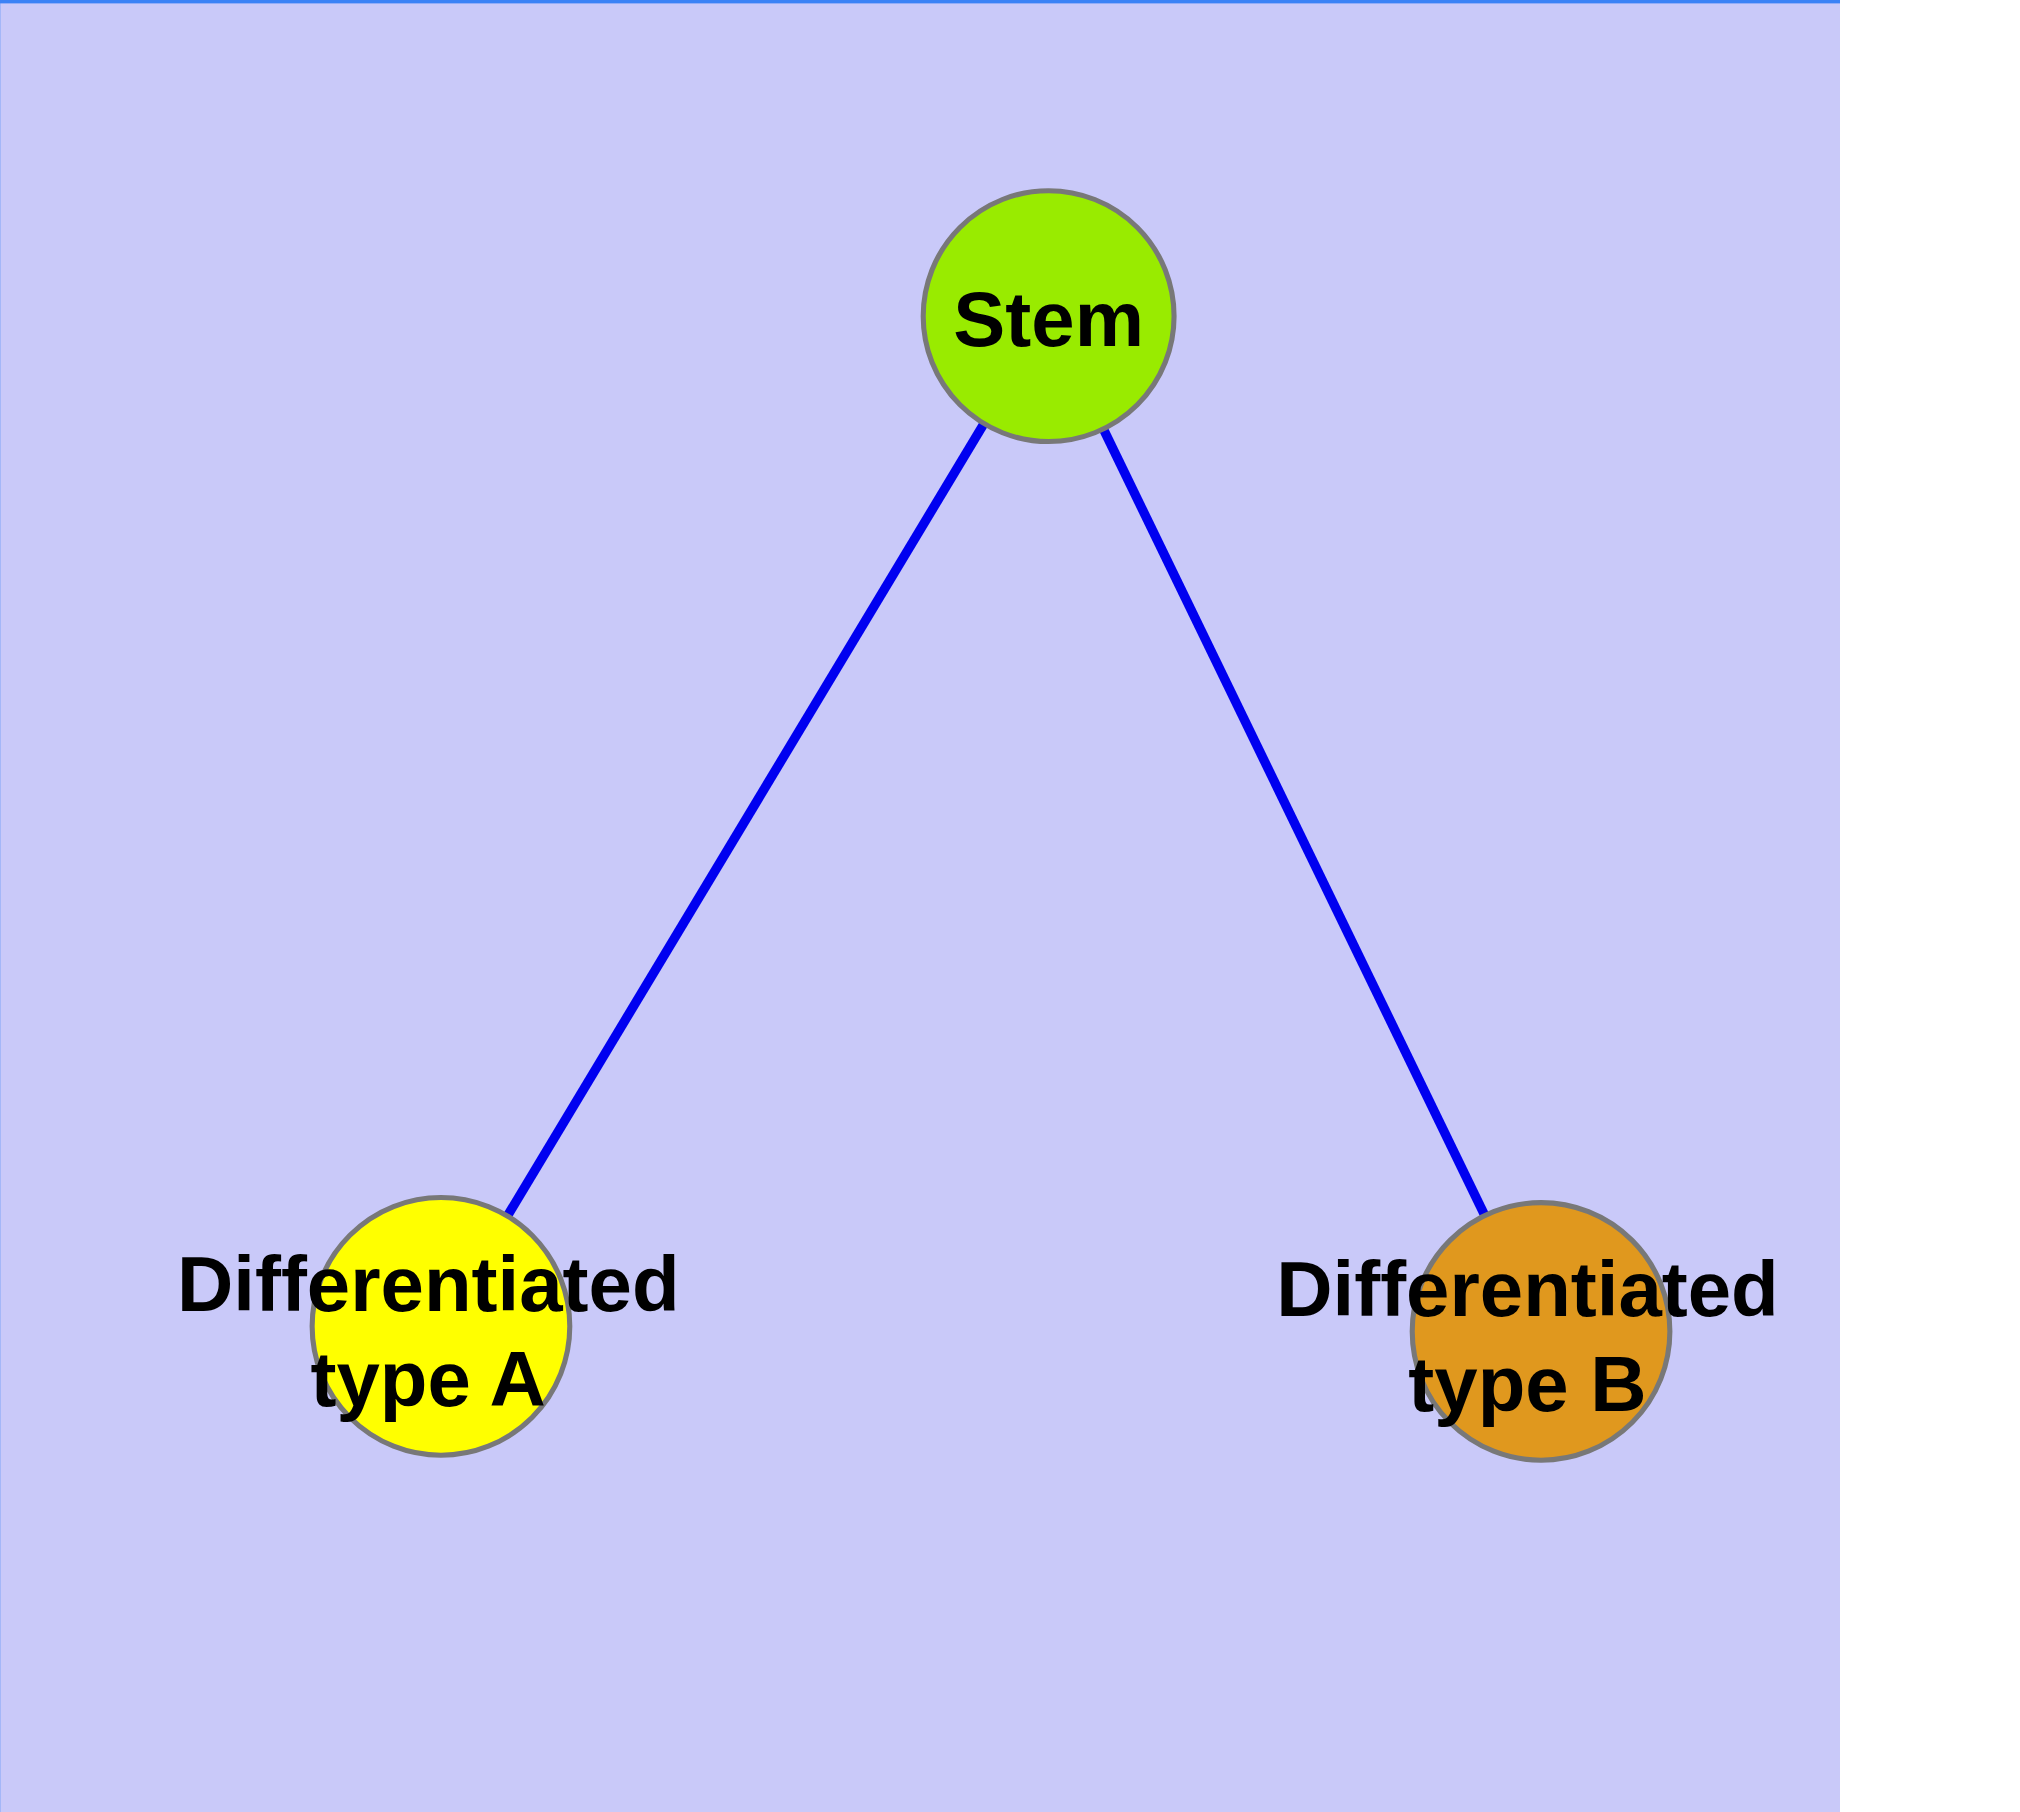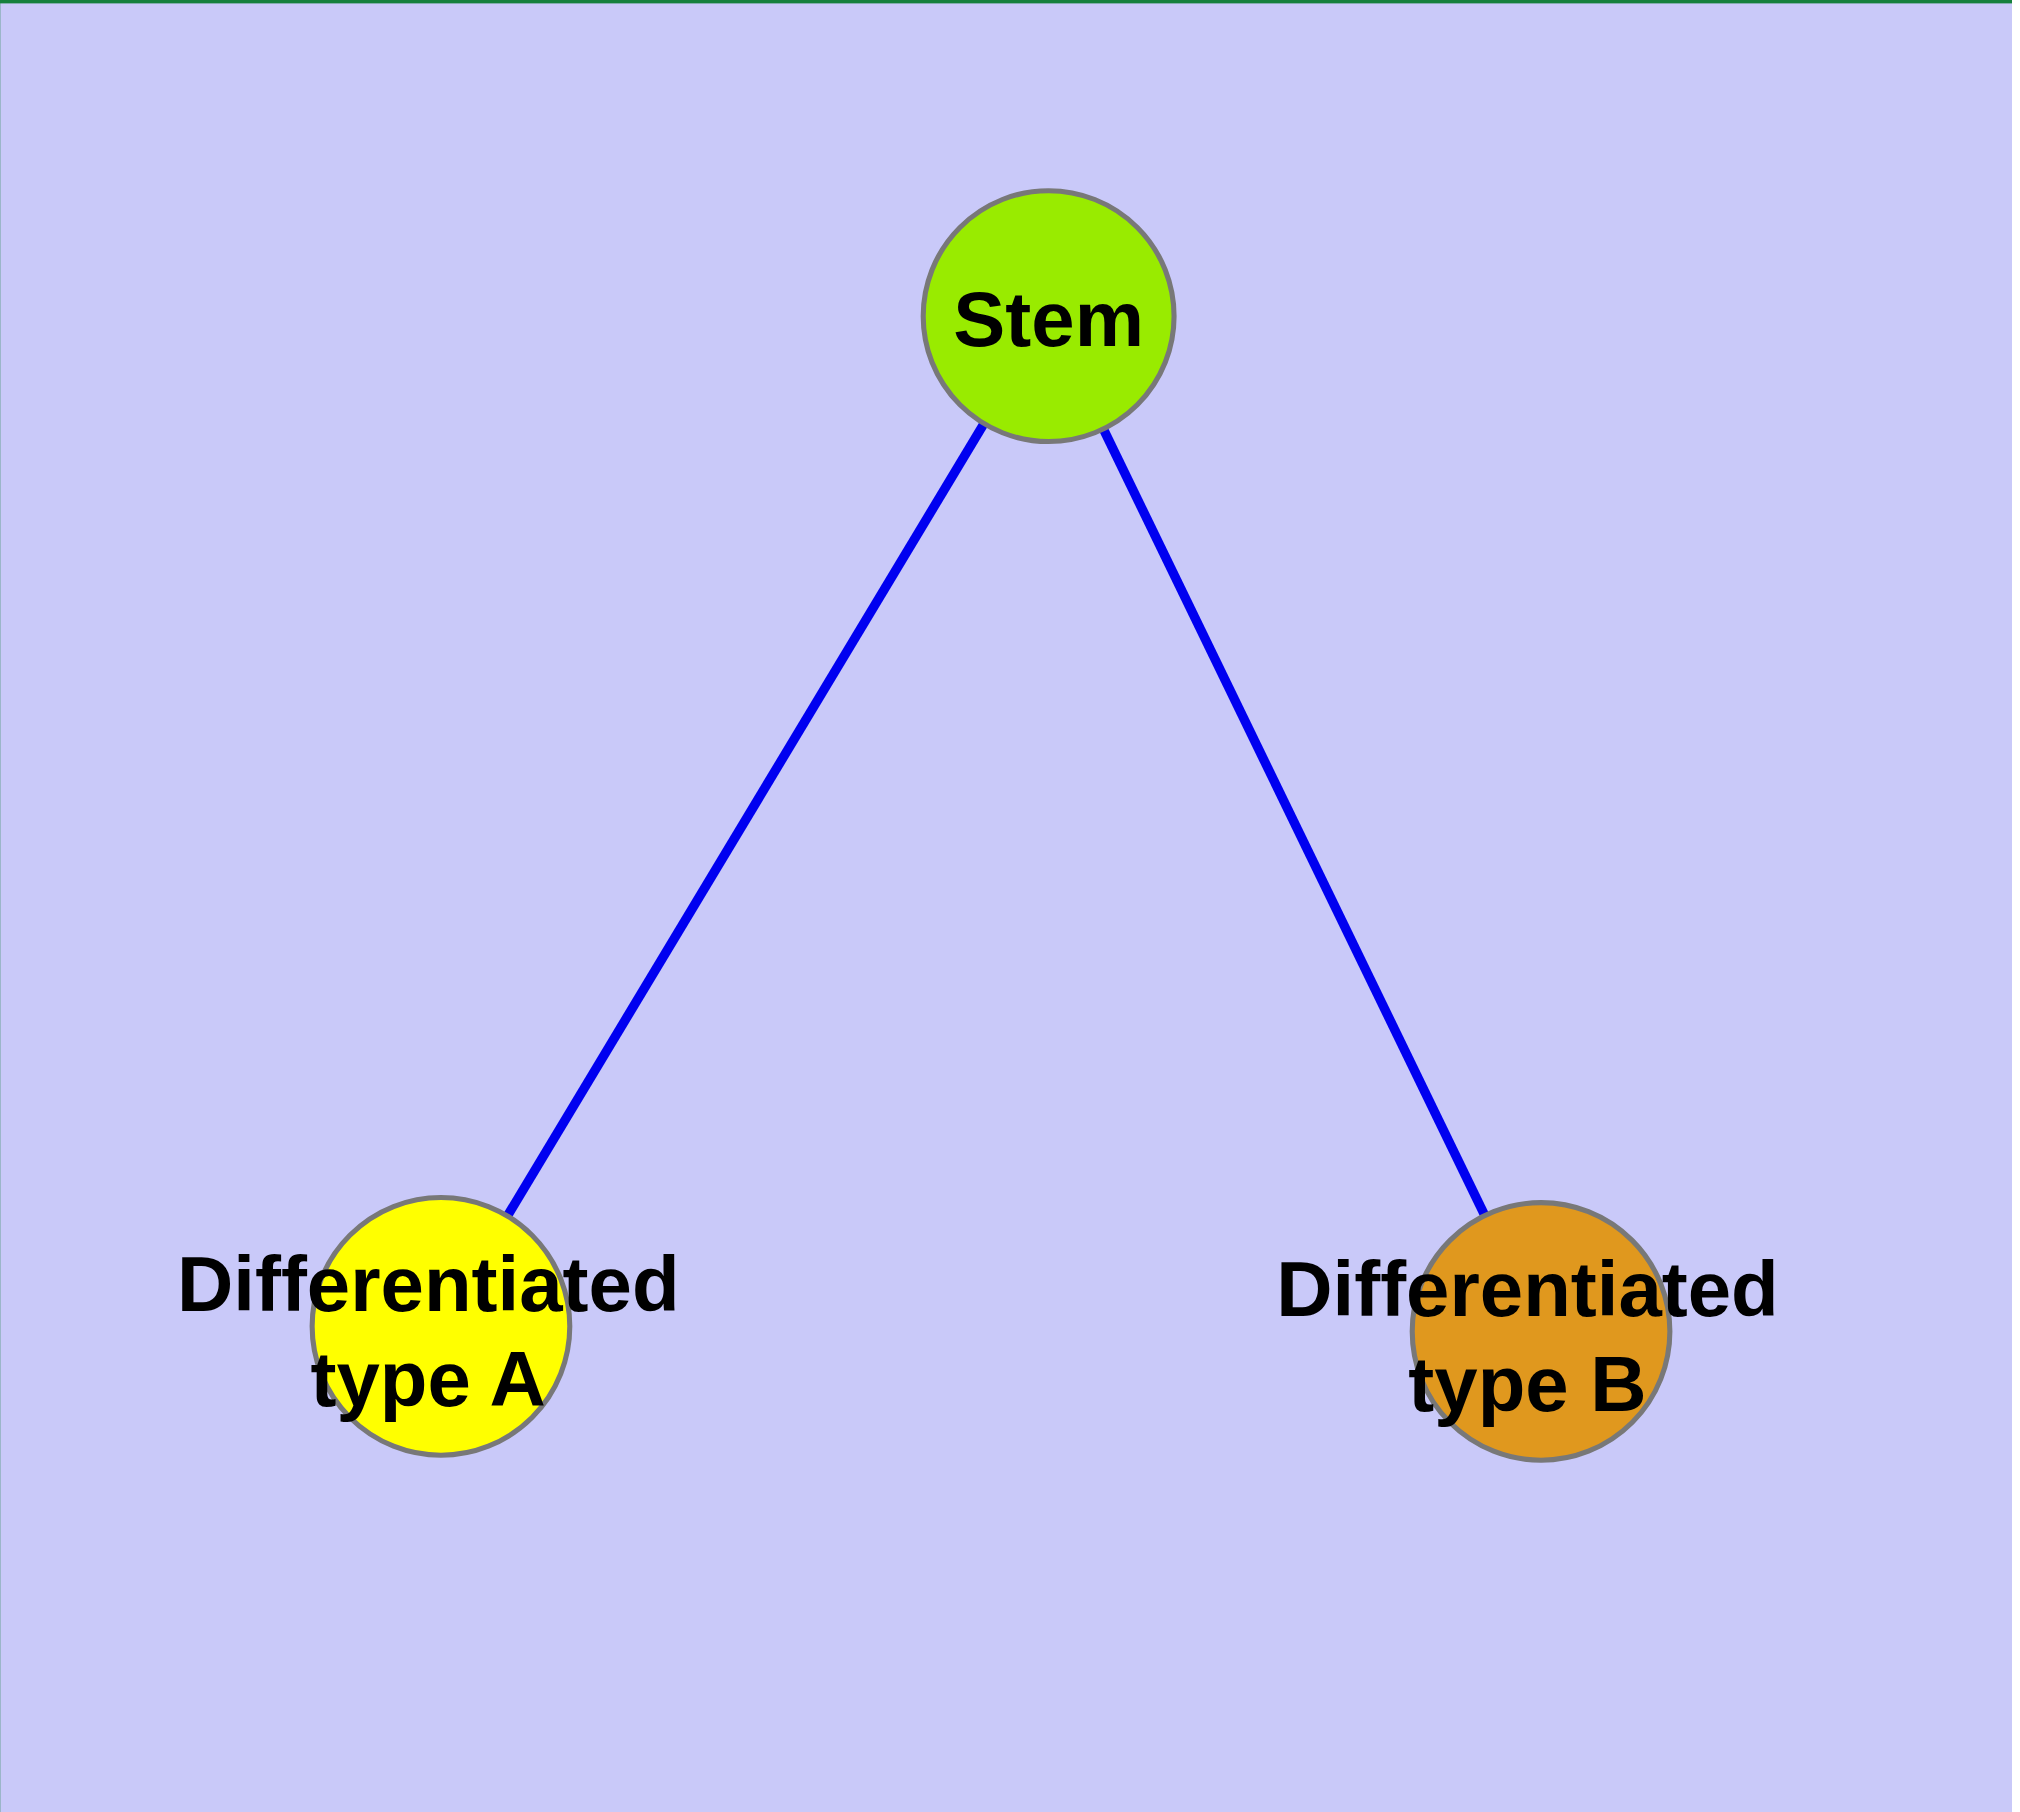--- a/index.html
+++ b/index.html
@@ -2,23 +2,23 @@
 <html style="font-size:13.6px"><head>
 <meta charset="utf-8">
 <style>
   html, body {
     margin: 0;
     padding: 0;
     background: #ffffff;
   }
   .stage {
     position: relative;
-    width: 2012px;
+    width: 1840px;
     height: 1812px;
-    background: #15803d;
+    background: #3b82f6;
     overflow: hidden;
     font-family: "Liberation Sans", "DejaVu Sans", sans-serif;
   }
   svg.graph {
     position: absolute;
     left: 0;
     top: 0;
     display: block;
   }
   .node-circle {

